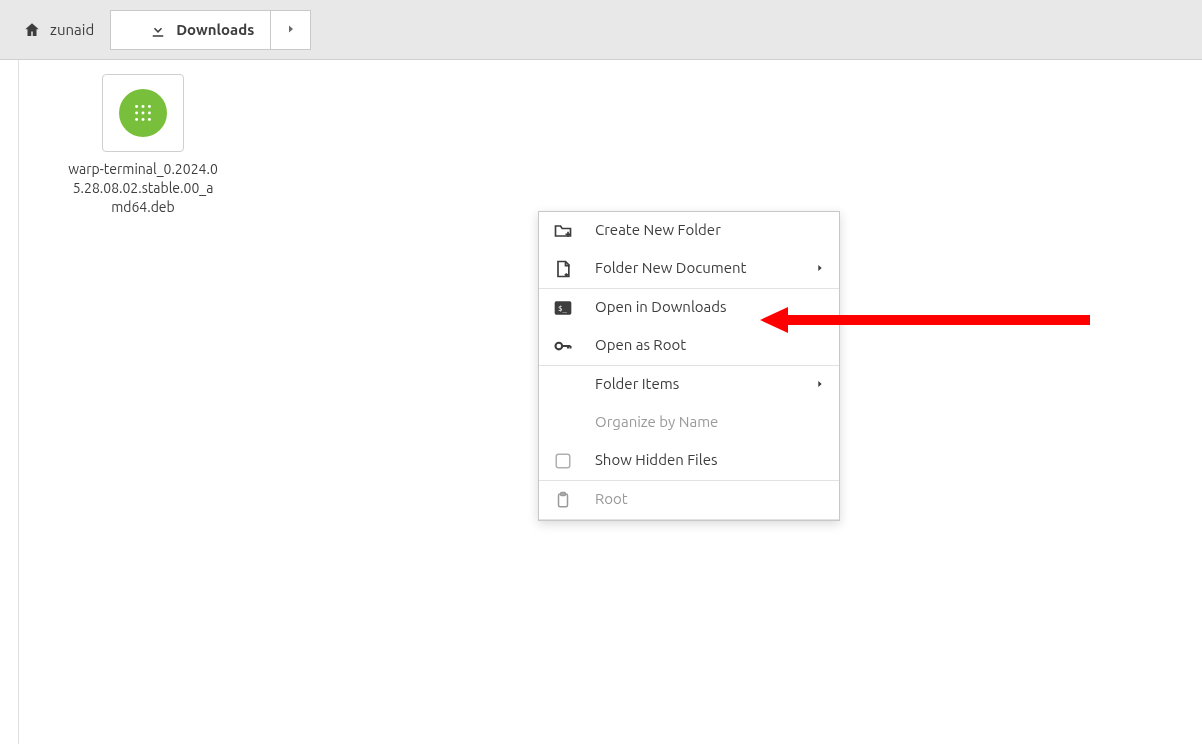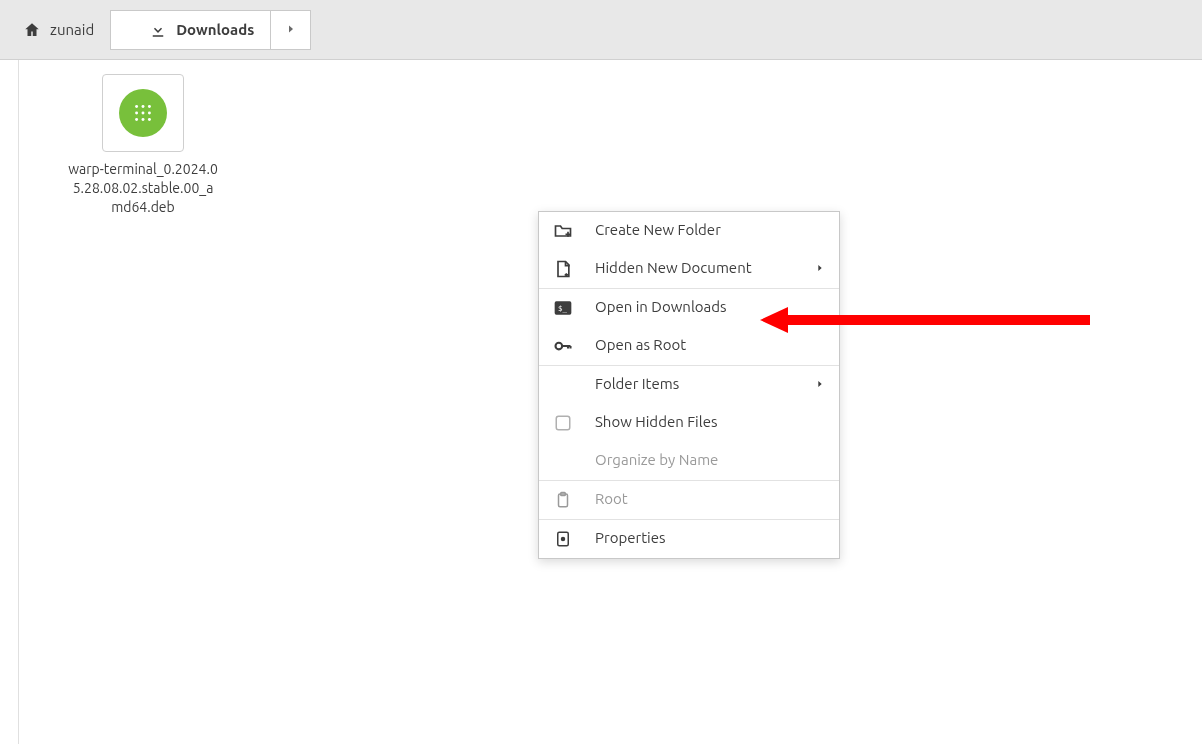--- a/index.html
+++ b/index.html
@@ -193,21 +193,21 @@
   </div>
 
   <div class="menu-item">
     <span class="menu-icon">
       <svg width="20" height="20" viewBox="0 0 24 24" fill="none" stroke="#3d3d3d" stroke-width="2">
           <path d="M6 3h9l4 4v14H6z"></path>
           <path d="M15 3v5h5"></path>
           <path d="M16 17v4M14 19h4" stroke="#3d3d3d"></path>
         </svg>
     </span>
-    <span>Hidden New Document</span>
+    <span>Folder New Document</span>
     <span class="submenu-arrow">
       <svg width="10" height="10" viewBox="0 0 24 24" fill="#3d3d3d">
           <path d="M8 5l8 7-8 7z"></path>
         </svg>
     </span>
   </div>
 
   <div class="menu-sep"></div>
 
   <div class="menu-item">
@@ -235,57 +235,48 @@
   <div class="menu-item">
     <span class="menu-icon"></span>
     <span>Folder Items</span>
     <span class="submenu-arrow">
       <svg width="10" height="10" viewBox="0 0 24 24" fill="#3d3d3d">
           <path d="M8 5l8 7-8 7z"></path>
         </svg>
     </span>
   </div>
 
-  <div class="menu-item">
-    <span class="menu-icon">
-      <svg width="18" height="18" viewBox="0 0 24 24" fill="none" stroke="#b0b0b0" stroke-width="2">
-          <rect x="3" y="3" width="18" height="18" rx="3"></rect>
-        </svg>
-    </span>
-    <span>Show Hidden Files</span>
-  </div>
-
   <div class="menu-item disabled">
     <span class="menu-icon"></span>
     <span>Organize by Name</span>
   </div>
 
+  <div class="menu-item">
+    <span class="menu-icon">
+      <svg width="18" height="18" viewBox="0 0 24 24" fill="none" stroke="#b0b0b0" stroke-width="2">
+          <rect x="3" y="3" width="18" height="18" rx="3"></rect>
+        </svg>
+    </span>
+    <span>Show Hidden Files</span>
+  </div>
+
   <div class="menu-sep"></div>
 
   <div class="menu-item disabled">
     <span class="menu-icon">
       <svg width="18" height="18" viewBox="0 0 24 24" fill="none" stroke="#9a9a9a" stroke-width="2">
           <rect x="6" y="4" width="12" height="17" rx="2"></rect>
           <rect x="9" y="2" width="6" height="4" rx="1"></rect>
         </svg>
     </span>
     <span>Root</span>
   </div>
 
   <div class="menu-sep"></div>
 
-  <div class="menu-item">
-    <span class="menu-icon">
-      <svg width="18" height="18" viewBox="0 0 24 24" fill="none" stroke="#3d3d3d" stroke-width="2">
-          <rect x="5" y="3" width="14" height="18" rx="2"></rect>
-          <circle cx="12" cy="12" r="2" fill="#3d3d3d"></circle>
-        </svg>
-    </span>
-    <span>Properties</span>
-  </div>
 
 </div>
 
 <div class="annotation-arrow">
   <svg width="330" height="30" viewBox="0 0 330 30">
     <line x1="330" y1="15" x2="20" y2="15" stroke="#ff0000" stroke-width="10"></line>
     <polygon points="0,15 28,2 28,28" fill="#ff0000"></polygon>
   </svg>
 </div>
 

